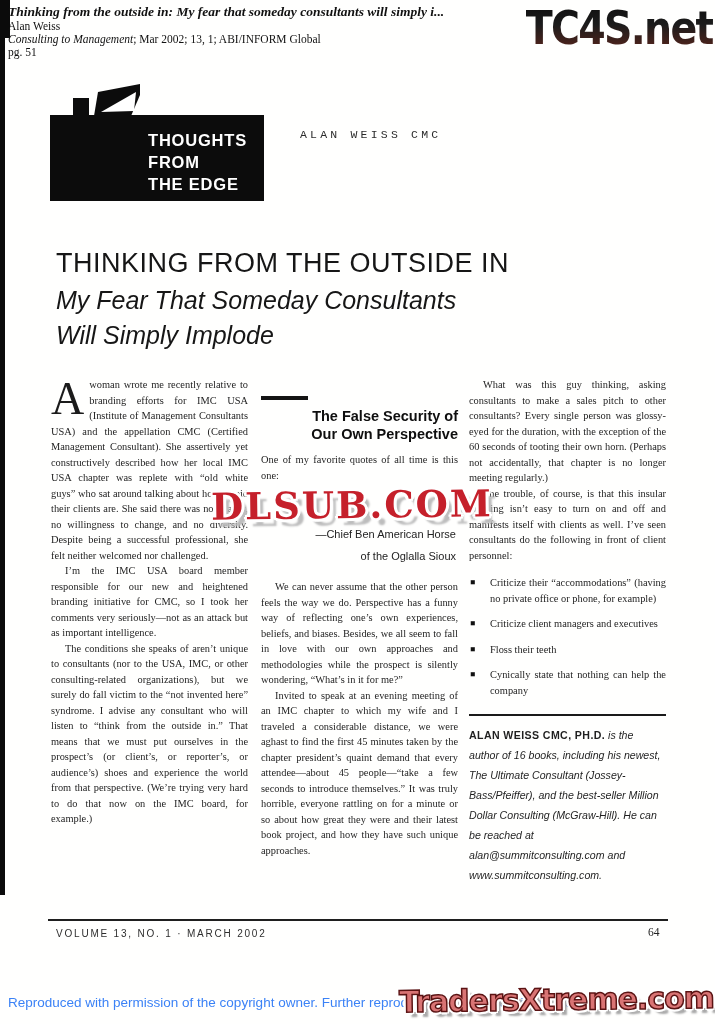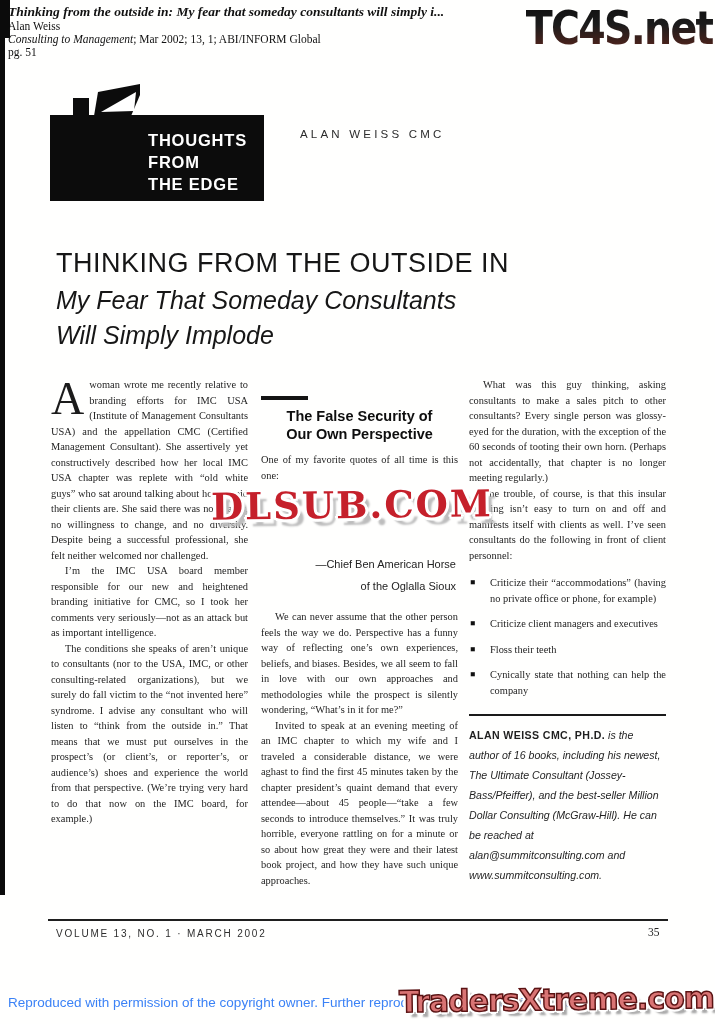--- a/index.html
+++ b/index.html
@@ -51,45 +51,45 @@
   
   .logo-box {
     position:absolute; left:50px; top:115px; width:214px; height:86px;
     background:#0c0c0c; color:#fff; padding:14px 0 0 98px;
     font-family:"Liberation Sans", sans-serif; font-weight:bold;
     font-size:16.5px; line-height:22px; letter-spacing:0.8px;
   }
   .logo-orn { position:absolute; left:70px; top:84px; }
   .byline {
     position:absolute; left:300px; top:128px;
-    font-family:Liberation Sans, sans-serif; font-size:11.5px; letter-spacing:3.2px; color:#2c2c2c;
+    font-family:Liberation Mono, monospace; font-size:11.5px; letter-spacing:3.2px; color:#2c2c2c;
   }
 
   
   .title-block { position:absolute; left:56px; top:247px; width:620px; color:#161616; }
   .main-title { font-family:"Liberation Sans", sans-serif; font-weight:500; font-size:27px; letter-spacing:0.5px; line-height:32px; }
   .sub-title { font-family:"Liberation Sans", sans-serif; font-style:italic; font-weight:400; font-size:25px; line-height:35px; margin-top:4px; }
 
   
   .col { position:absolute; top:377px; width:197px; font-size:10.4px; line-height:15.5px; text-align:justify; color:#242424; }
   .col-1 { left:51px; } .col-2 { left:261px; } .col-3 { left:469px; }
   .para { margin:0; }
   .para-ind { margin:0; text-indent:14px; }
   .dropcap {
     float:left; font-size:46px; line-height:37px; padding:3px 5px 0 0; color:#1b1b1b;
   }
   .rule-bar { width:47px; height:4px; background:#141414; margin:19px 0 7px 0; }
   .sec-head {
     font-family:"Liberation Sans", sans-serif; font-weight:bold; font-size:14.5px;
-    line-height:18px; color:#0e0e0e; text-align:center; margin-bottom:9px;
+    line-height:18px; color:#0e0e0e; text-align:right; margin-bottom:9px;
   }
   .quote-zone { position:relative; height:40px; }
   .qfrag { position:absolute; font-style:italic; font-size:11px; color:#3a3a3a; }
   .qfrag-1 { left:22px; top:2px; } .qfrag-2 { left:144px; top:4px; }
-  .attrib { text-align:right; font-family:"Liberation Sans", sans-serif; font-size:11px; line-height:22px; color:#232323; padding-right:2px;margin-top:30px; }
+  .attrib { text-align:right; font-family:"Liberation Sans", sans-serif; font-size:11px; line-height:22px; color:#232323; padding-right:2px; }
   .gap12 { height:12px; }
 
   .bullets { list-style:none; margin-top:12px; text-align:justify; }
   .bullets li { position:relative; padding-left:21px; margin-bottom:10px; }
   .blt { position:absolute; left:1px; top:0px; font-size:8.5px; color:#111; }
 
   .bio {
     margin-top:16px; border-top:2px solid #1a1a1a; padding-top:9px;
     font-family:"Liberation Sans", sans-serif; font-style:italic;
     font-size:10.6px; line-height:20px; text-align:left; color:#1f1f1f;
@@ -184,18 +184,18 @@
     </ul>
     <div class="bio">
       <span class="bio-name">ALAN WEISS CMC, PH.D.</span><span> is the author of 16 books, including his newest, The Ultimate Consultant (Jossey-Bass/Pfeiffer), and the best-seller Million Dollar Consulting (McGraw-Hill). He can be reached at alan@summitconsulting.com and www.summitconsulting.com.</span>
     </div>
   </div>
 
   <div class="wm-mid">DLSUB.COM</div>
 
   <div class="foot-rule"></div>
   <div class="foot-vol">VOLUME 13, NO. 1 · MARCH 2002</div>
-  <div class="foot-pg">35</div>
+  <div class="foot-pg">64</div>
 
   <div class="copy-line">Reproduced with permission of the copyright owner.  Further reproduction prohibited without permission.</div>
   <div class="wm-bot">TradersXtreme.com</div>
 
 </div>
 
 </body></html>

